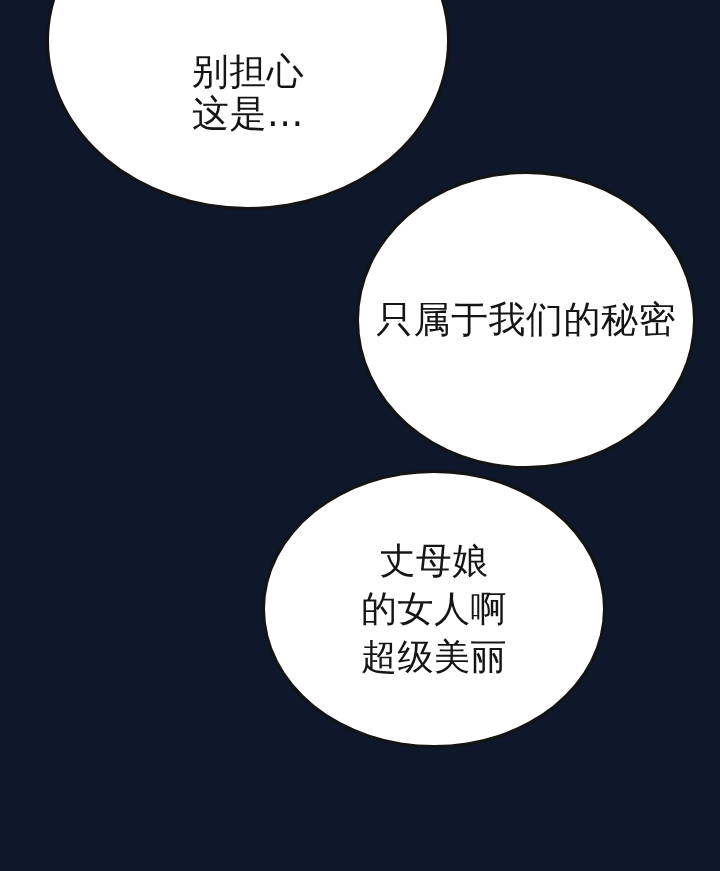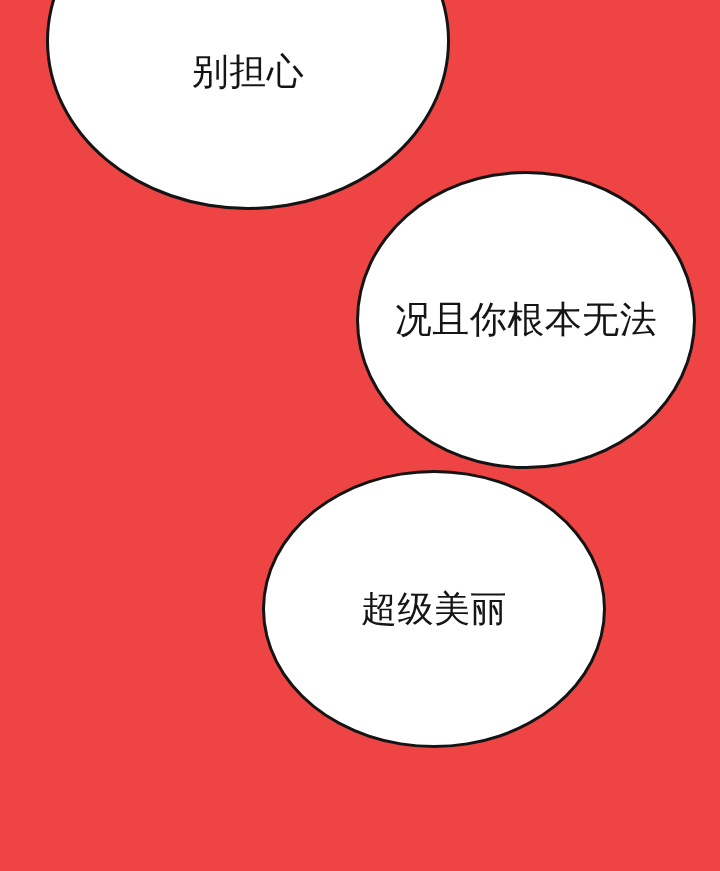--- a/index.html
+++ b/index.html
@@ -4,21 +4,21 @@
 <style>
   html, body {
     margin: 0;
     padding: 0;
     background: #ffffff;
   }
   #panel {
     position: relative;
     width: 720px;
     height: 871px;
-    background: #ef4444;
+    background: #0f172a;
     overflow: hidden;
     font-family: "DejaVu Sans", "Liberation Sans", sans-serif;
   }
   .bubble {
     position: absolute;
     box-sizing: border-box;
     background: #ffffff;
     border-radius: 50%;
     display: flex;
     flex-direction: column;
@@ -83,24 +83,27 @@
   }
 </style>
 </head>
 <body>
 
 <div id="panel">
 
   <div class="bubble" id="bubble-1">
     <div class="bubble-text">
       <span class="bubble-line">别担心</span>
+      <span class="bubble-line">这是...</span>
     </div>
   </div>
 
   <div class="bubble" id="bubble-2">
-    <span class="bubble-line">况且你根本无法</span>
+    <span class="bubble-line">只属于我们的秘密</span>
   </div>
 
   <div class="bubble" id="bubble-3">
+    <span class="bubble-line">丈母娘</span>
+    <span class="bubble-line">的女人啊</span>
     <span class="bubble-line">超级美丽</span>
   </div>
 
 </div>
 
 </body></html>

